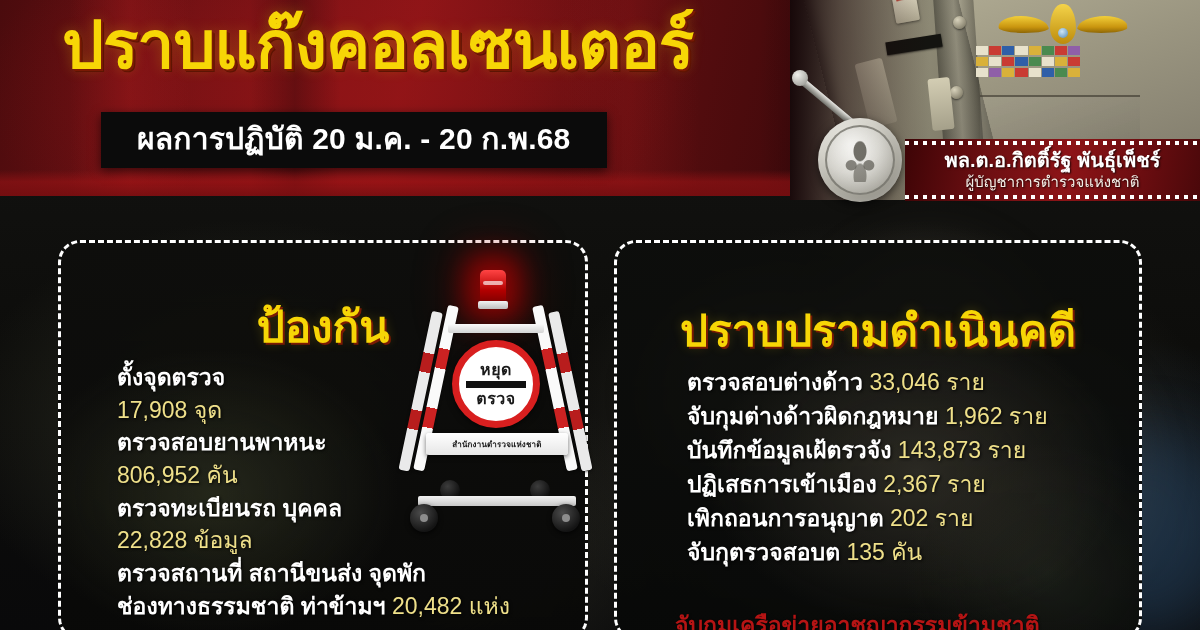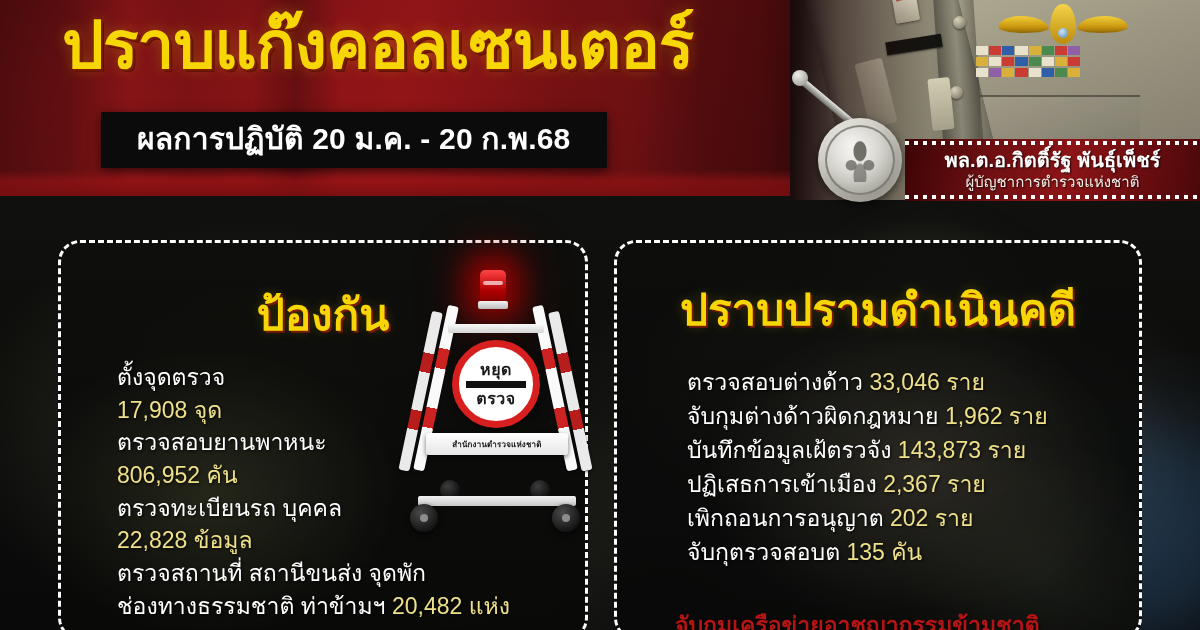--- a/index.html
+++ b/index.html
@@ -215,32 +215,32 @@
       radial-gradient(ellipse 300px 220px at 300px 230px, rgba(74,70,58,.5), rgba(10,11,9,0) 70%),
       radial-gradient(ellipse 200px 180px at 430px 330px, rgba(40,44,34,.5), rgba(10,11,9,0) 72%),
       linear-gradient(180deg,rgba(13,14,12,.9),rgba(8,9,8,.96));
   }
   .card-title{
     position:absolute;left:0;width:100%;text-align:center;
     font-size:44px;font-weight:bold;color:#f7d606;line-height:1.1;
     text-shadow:2px 2px 0 #7a1a04, 0 0 12px rgba(247,214,6,.22);
     white-space:nowrap;
   }
-  .ct-left{top:48px;}
-  .ct-right{top:43px;}
+  .ct-left{top:60px;}
+  .ct-right{top:64px;}
 
   .stat-list{position:absolute;}
   .sl-left{left:56px;top:118px;width:330px;}
   .sl-right{left:70px;top:122px;width:460px;}
   .stat-line{
     font-size:23px;line-height:1.48;white-space:nowrap;
     text-shadow:1px 1px 3px rgba(0,0,0,.85);
   }
   .sl-left .stat-line{line-height:1.42;}
-  .lbl{color:#ffffff;font-weight:normal;text-align:right;}
+  .lbl{color:#ffffff;font-weight:bold;text-align:right;}
   .val{color:#efe08a;font-weight:normal;}
   .unit{color:#efe08a;font-weight:normal;}
   .red-line{
     position:absolute;left:58px;bottom:-6px;width:470px;
     font-size:23px;font-weight:bold;color:#b51414;white-space:nowrap;
     text-shadow:1px 1px 2px rgba(0,0,0,.7);
   }
 
   
   .barrier{position:absolute;left:396px;top:268px;width:200px;height:270px;}

